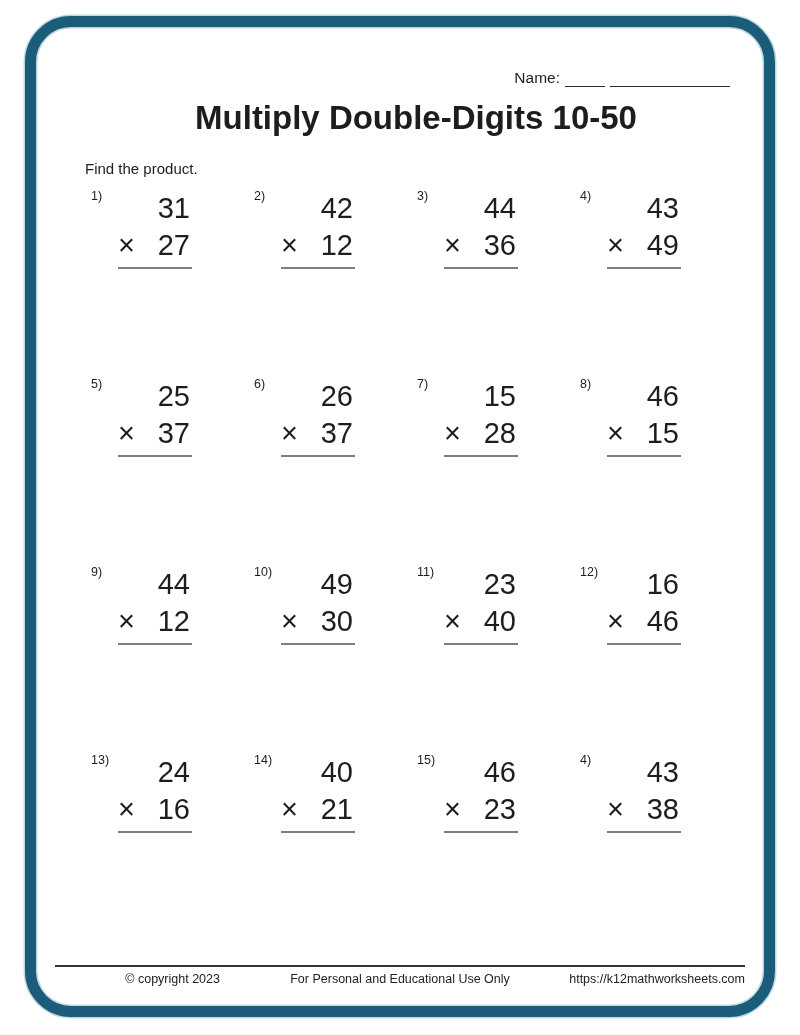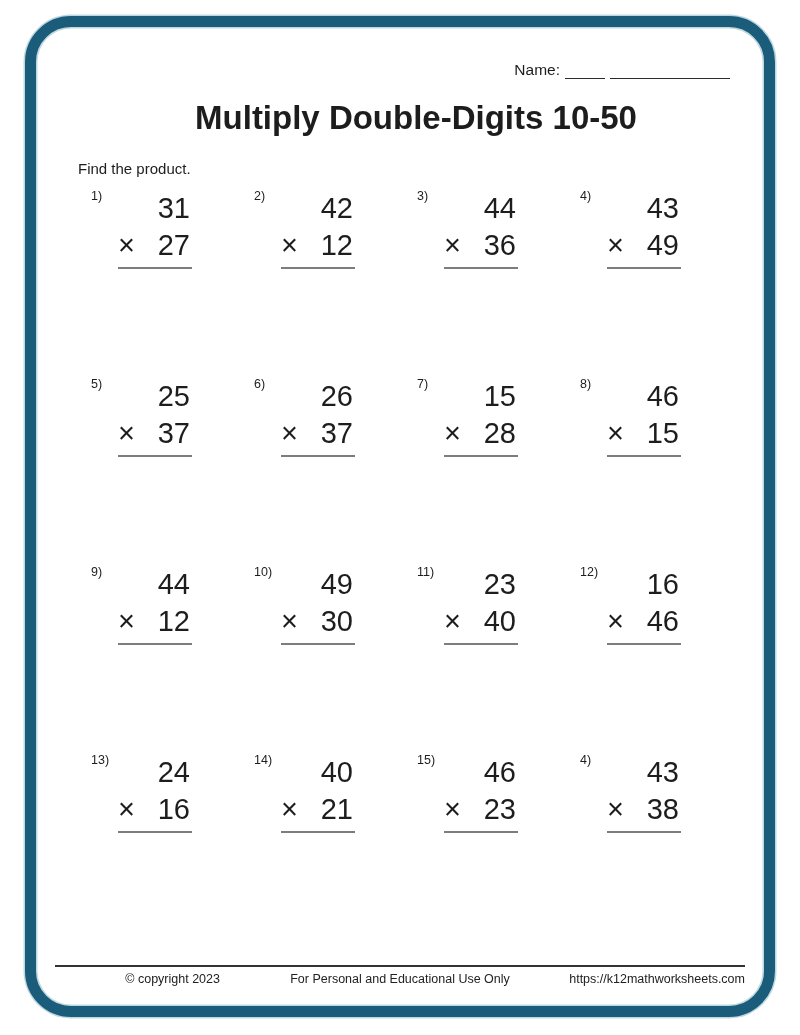--- a/index.html
+++ b/index.html
@@ -25,21 +25,21 @@
     width: 750px;
     height: 1001px;
     border: 11px solid var(--border-color);
     border-radius: 46px;
     box-shadow: 0 0 0 1.5px #bdd8e0, inset 0 0 0 1.5px #bdd8e0;
     background: #ffffff;
   }
   
   .name-row {
     position: absolute;
-    top: 33px;
+    top: 41px;
     right: 34px;
     display: flex;
     align-items: flex-end;
     font-size: 15.5px;
   }
   .name-label { padding-right: 5px; line-height: 19px; }
   .name-line-seg {
     display: inline-block;
     height: 18px;
     border-bottom: 1.6px solid var(--line-color);
@@ -52,21 +52,21 @@
     top: 72px;
     left: 0;
     width: 100%;
     text-align: center;
     font-size: 33px;
     font-weight: 700;
     margin-left: 16px;
   }
   .instruction {
     position: absolute;
-    left: 42px;
+    left: 49px;
     top: 133px;
     font-size: 15px;
   }
   
   .grid {
     position: absolute;
     left: 52px;
     top: 159px;
     width: 652px;
     display: grid;

